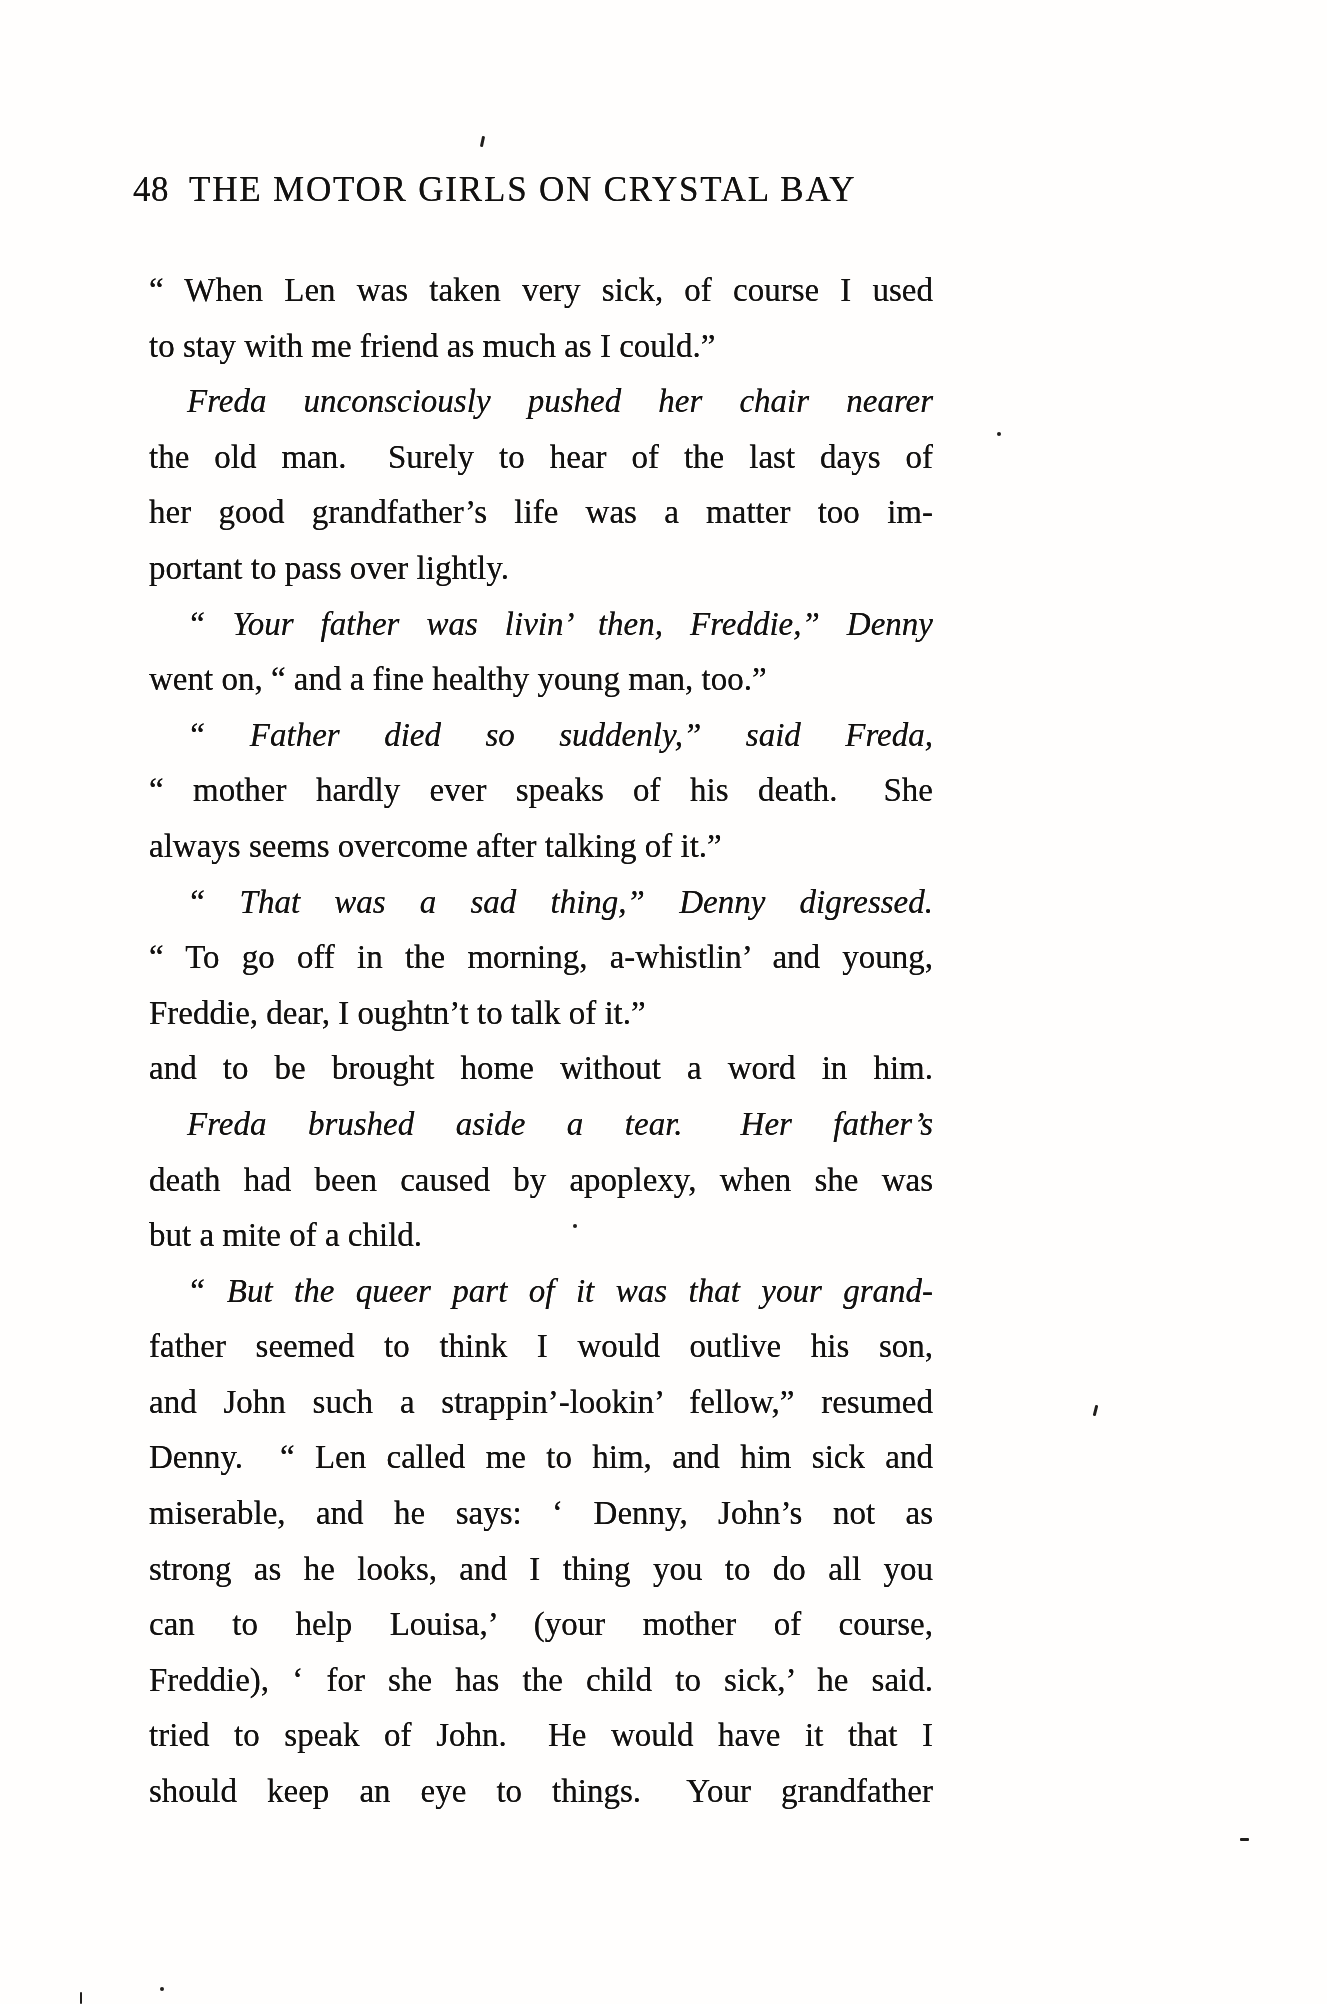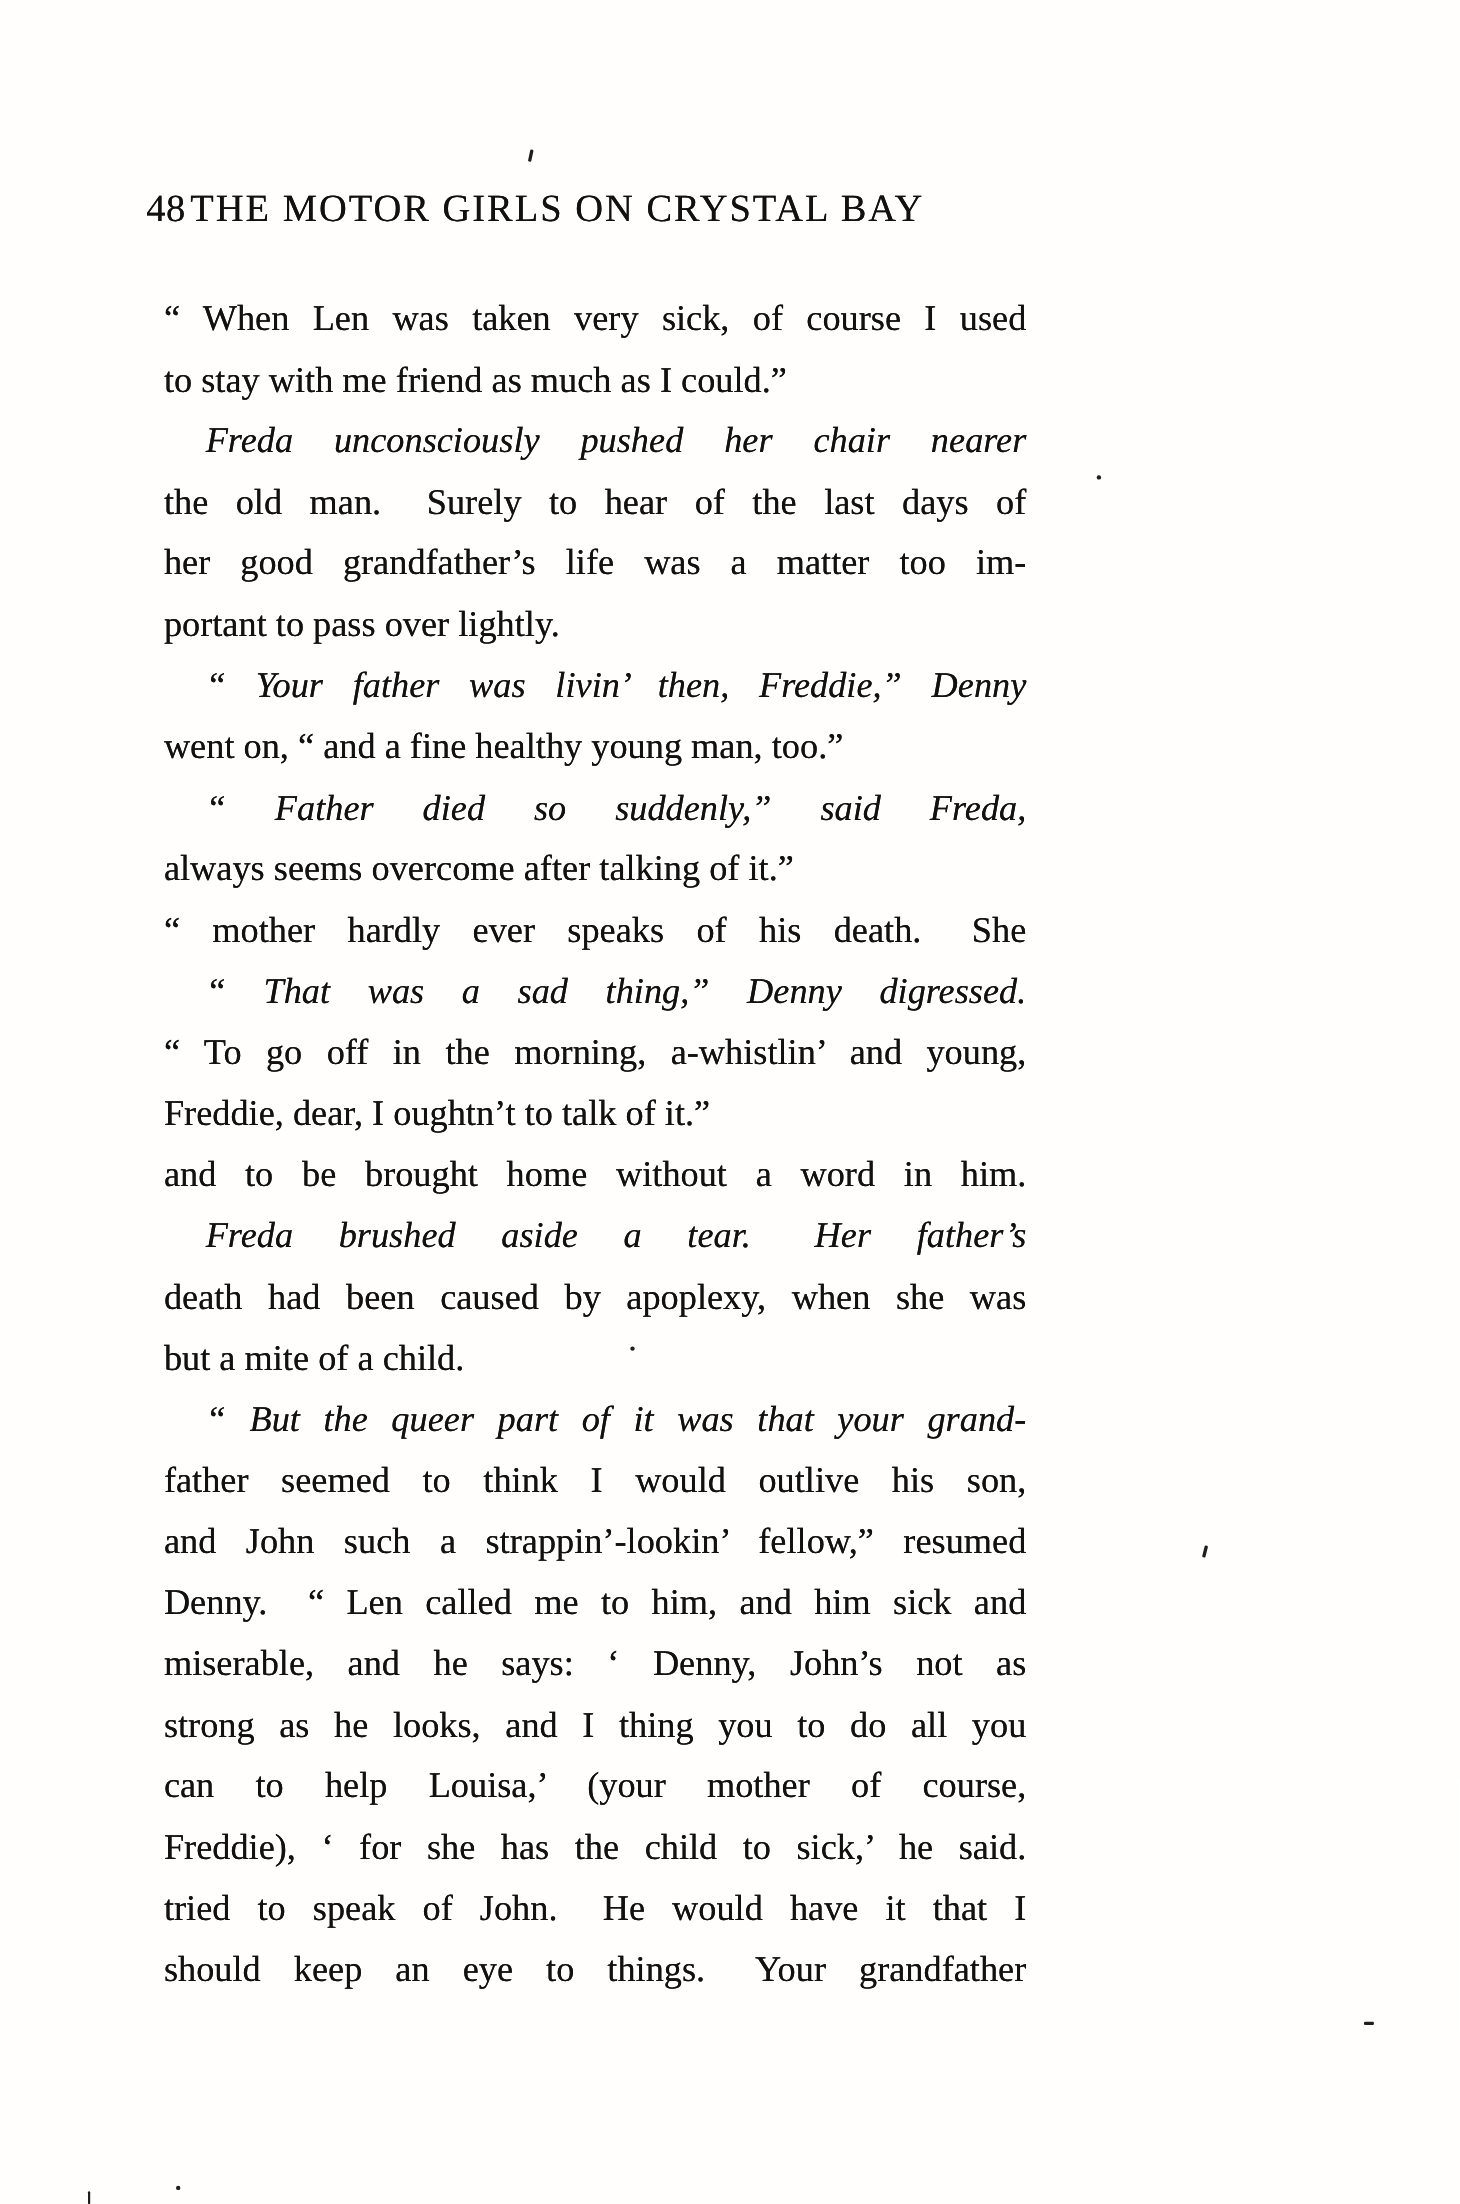--- a/index.html
+++ b/index.html
@@ -16,21 +16,21 @@
     position: absolute;
     left: 133px;
     top: 170px;
     width: 784px;
     display: flex;
     align-items: baseline;
     font-size: 35px;
     white-space: nowrap;
     text-shadow: 0 0 0.6px rgba(15,14,12,0.9);
   }
-  .pgnum { margin-right: 4px; letter-spacing: 0.5px; }
+  .pgnum { margin-right: 20px; letter-spacing: 0.5px; }
   .title { letter-spacing: 1.8px; }
   .bodytext {
     position: absolute;
     left: 149px;
     top: 263px;
     width: 784px;
     font-size: 33px;
     line-height: 55.6px;
     text-shadow: 0 0 0.6px rgba(15,14,12,0.9);
   }
@@ -59,22 +59,22 @@
 
     <div class="line indent">Freda unconsciously pushed her chair nearer</div>
     <div class="line">the old man.  Surely to hear of the last days of</div>
     <div class="line">her good grandfather’s life was a matter too im-</div>
     <div class="line short">portant to pass over lightly.</div>
 
     <div class="line indent">“ Your father was livin’ then, Freddie,” Denny</div>
     <div class="line short">went on, “ and a fine healthy young man, too.”</div>
 
     <div class="line indent">“ Father died so suddenly,” said Freda,</div>
+    <div class="line">“ mother hardly ever speaks of his death.  She</div>
     <div class="line short">always seems overcome after talking of it.”</div>
-    <div class="line">“ mother hardly ever speaks of his death.  She</div>
 
     <div class="line indent">“ That was a sad thing,” Denny digressed.</div>
     <div class="line">“ To go off in the morning, a-whistlin’ and young,</div>
     <div class="line short">Freddie, dear, I oughtn’t to talk of it.”</div>
     <div class="line">and to be brought home without a word in him.</div>
 
     <div class="line indent">Freda brushed aside a tear.  Her father’s</div>
     <div class="line">death had been caused by apoplexy, when she was</div>
     <div class="line short">but a mite of a child.</div>
 

